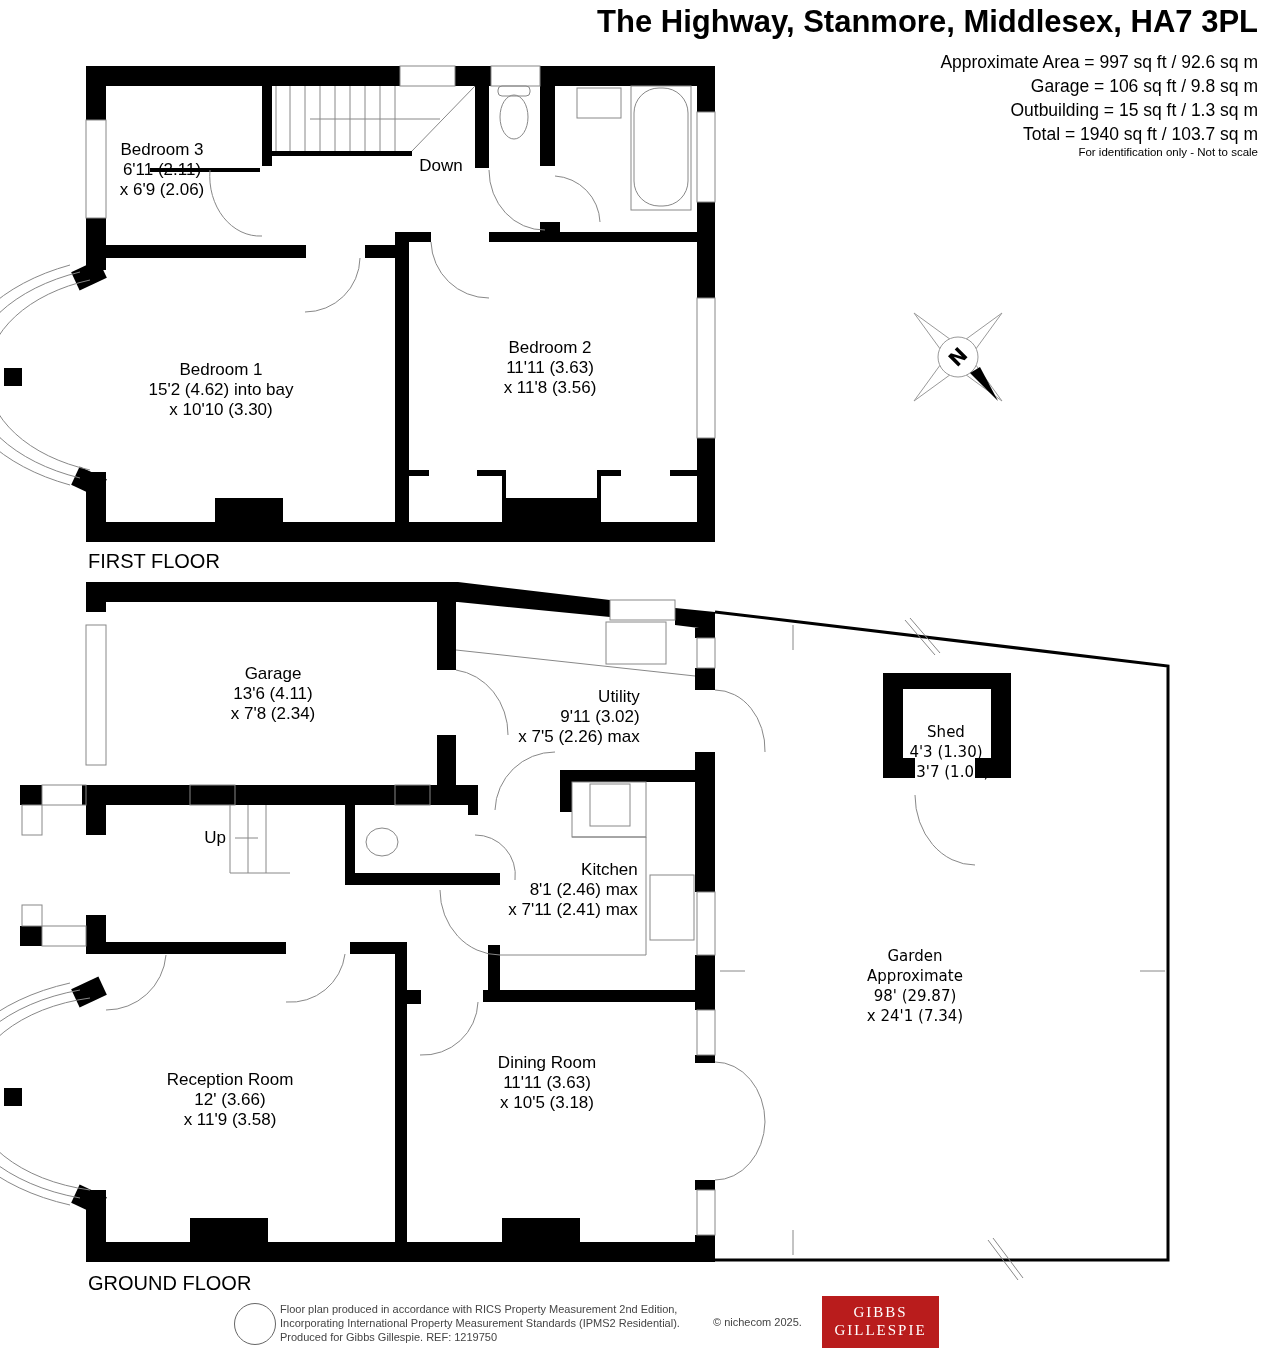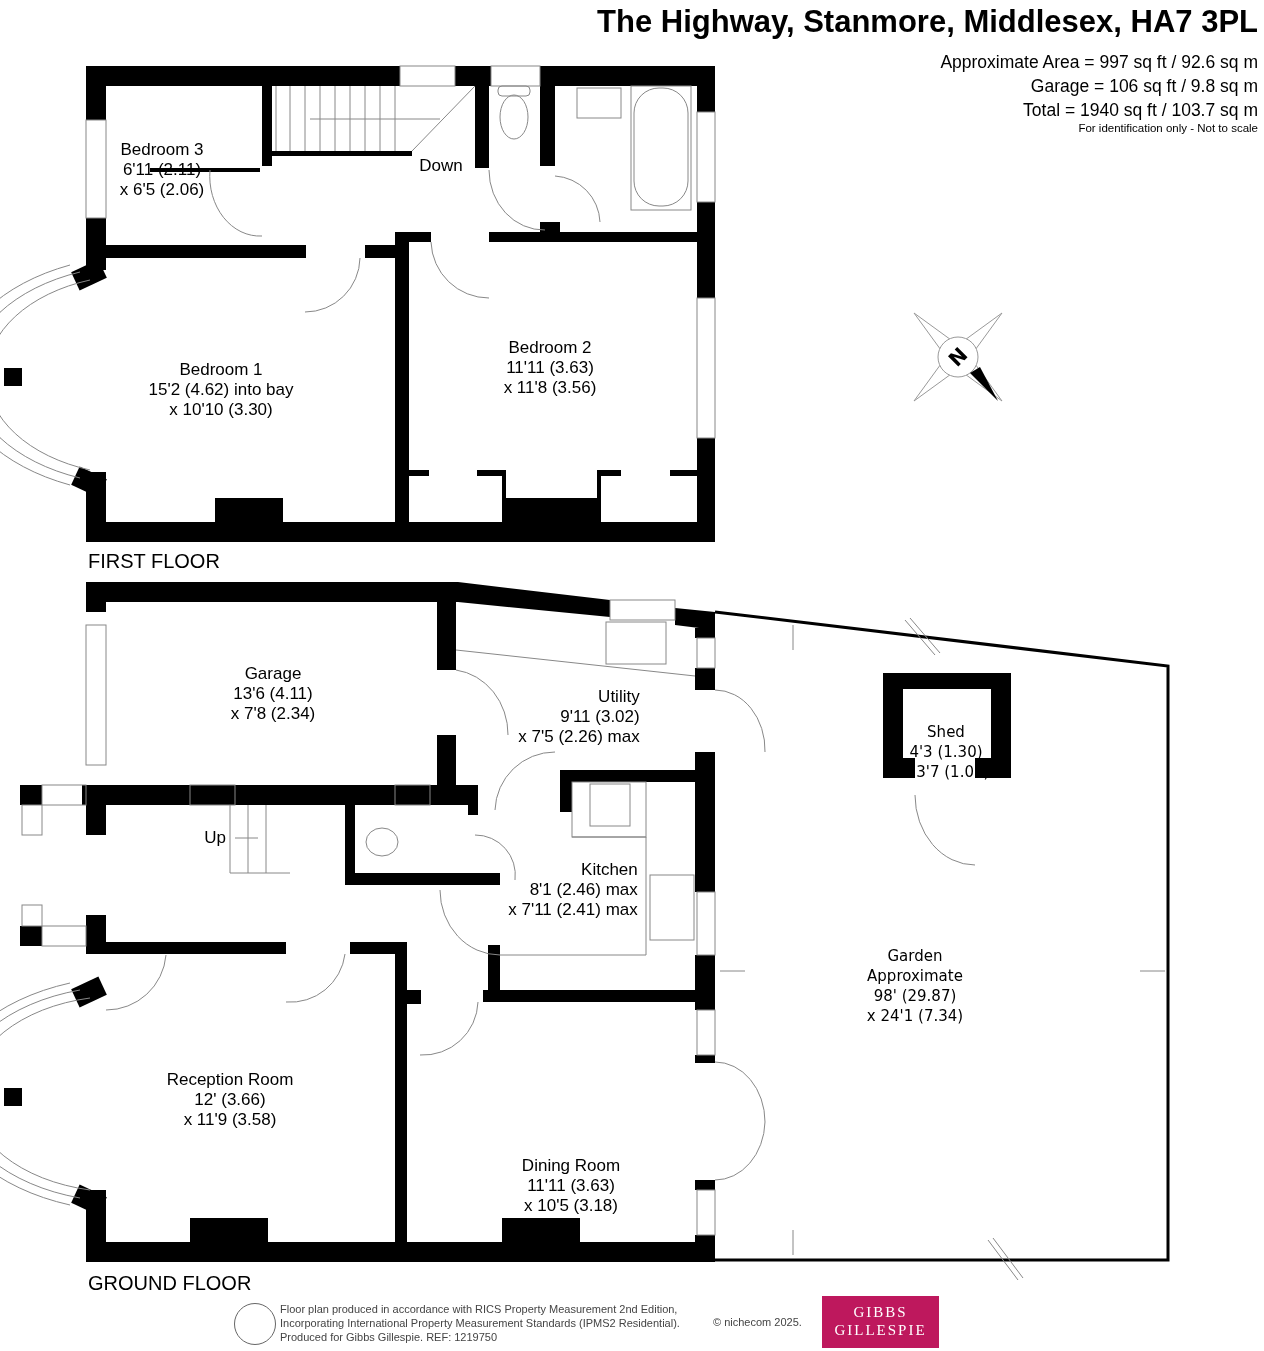--- a/index.html
+++ b/index.html
@@ -8,31 +8,32 @@
   .areas { position: absolute; right: 6px; top: 50px; text-align: right; }
   .areas .line { font-size: 17.5px; line-height: 24px; white-space: nowrap; }
   .areas .note { font-size: 11.5px; line-height: 12px; white-space: nowrap; }
   svg.plan { position: absolute; left: 0; top: 0; }
   .lbl { position: absolute; text-align: center; font-family: "DejaVu Sans", sans-serif; font-size: 15px; line-height: 20px; white-space: nowrap; transform: translateX(-50%); }
   .lbl.cond { font-family: "Liberation Sans", sans-serif; font-size: 17px; }
   .floor { position: absolute; font-family: "Liberation Sans", sans-serif; font-size: 20px; }
   .footer-icon { position: absolute; left: 234px; top: 1303px; width: 40px; height: 40px; border: 1px solid #666; border-radius: 50%; }
   .footer-text { position: absolute; left: 280px; top: 1302px; font-size: 11px; line-height: 14px; color: #444; white-space: nowrap; }
   .copyright { position: absolute; left: 713px; top: 1316px; font-size: 11px; color: #444; white-space: nowrap; }
-  .logo { position: absolute; left: 822px; top: 1296px; width: 117px; height: 52px; background: #be185d; color: #fff; font-family: "Liberation Serif", serif; text-align: center; letter-spacing: 2px; }
+  .logo { position: absolute; left: 822px; top: 1296px; width: 117px; height: 52px; background: #b91c1c; color: #fff; font-family: "Liberation Serif", serif; text-align: center; letter-spacing: 2px; }
   .logo span { display: block; font-size: 15px; line-height: 18px; }
   .logo span:first-child { margin-top: 7px; }
 </style>
 </head>
 <body>
 
 <div class="title">The Highway, Stanmore, Middlesex, HA7 3PL</div>
 <div class="areas">
   <div class="line">Approximate Area = 997 sq ft / 92.6 sq m</div>
   <div class="line">Garage = 106 sq ft / 9.8 sq m</div>
+  <div class="line">Outbuilding = 15 sq ft / 1.3 sq m</div>
   <div class="line">Total = 1940 sq ft / 103.7 sq m</div>
   <div class="note">For identification only - Not to scale</div>
 </div>
 
 <svg class="plan" width="1264" height="1351" viewBox="0 0 1264 1351">
   <g fill="#000" stroke="none">
 
     <rect x="86" y="66" width="314" height="20"></rect>
     <rect x="455" y="66" width="36" height="20"></rect>
     <rect x="540" y="66" width="175" height="20"></rect>
@@ -221,21 +222,21 @@
     <polygon points="-44,-44 0,-12 44,-44 12,0 44,44 0,12 -44,44 -12,0" fill="none" stroke="#999" stroke-width="1"></polygon>
     <circle r="20" fill="#fff" stroke="#999" stroke-width="1"></circle>
     <polygon points="12,16 40,44 22,10" fill="#000"></polygon>
     <text x="0" y="7" text-anchor="middle" font-family="DejaVu Sans, sans-serif" font-weight="bold" font-size="20" transform="rotate(-45)">N</text>
   </g>
 </svg>
 
 <div class="lbl cond" style="left:162px; top:140px;">
   <div>Bedroom 3</div>
     <div>6'11 (2.11)</div>
-    <div>x 6'5 (2.06)</div>
+    <div>x 6'9 (2.06)</div>
 </div>
 <div class="lbl cond" style="left:441px; top:156px;">Down</div>
 <div class="lbl cond" style="left:221px; top:360px;">
   <div>Bedroom 1</div>
     <div>15'2 (4.62) into bay</div>
     <div>x 10'10 (3.30)</div>
 </div>
 <div class="lbl cond" style="left:550px; top:338px;">
   <div>Bedroom 2</div>
     <div>11'11 (3.63)</div>
@@ -257,21 +258,21 @@
 <div class="lbl cond" style="left:573px; top:860px;text-align:right;">
   <div>Kitchen</div>
     <div>8'1 (2.46) max</div>
     <div>x 7'11 (2.41) max</div>
 </div>
 <div class="lbl cond" style="left:230px; top:1070px;">
   <div>Reception Room</div>
     <div>12' (3.66)</div>
     <div>x 11'9 (3.58)</div>
 </div>
-<div class="lbl cond" style="left:547px; top:1156px;margin-left:24px;">
+<div class="lbl cond" style="left:547px; top:1053px;">
   <div>Dining Room</div>
     <div>11'11 (3.63)</div>
     <div>x 10'5 (3.18)</div>
 </div>
 <div class="lbl" style="left:946px; top:722px;">
   <div>Shed</div>
     <div>4'3 (1.30)</div>
     <div>x 3'7 (1.09)</div>
 </div>
 <div class="lbl" style="left:915px; top:946px;">

